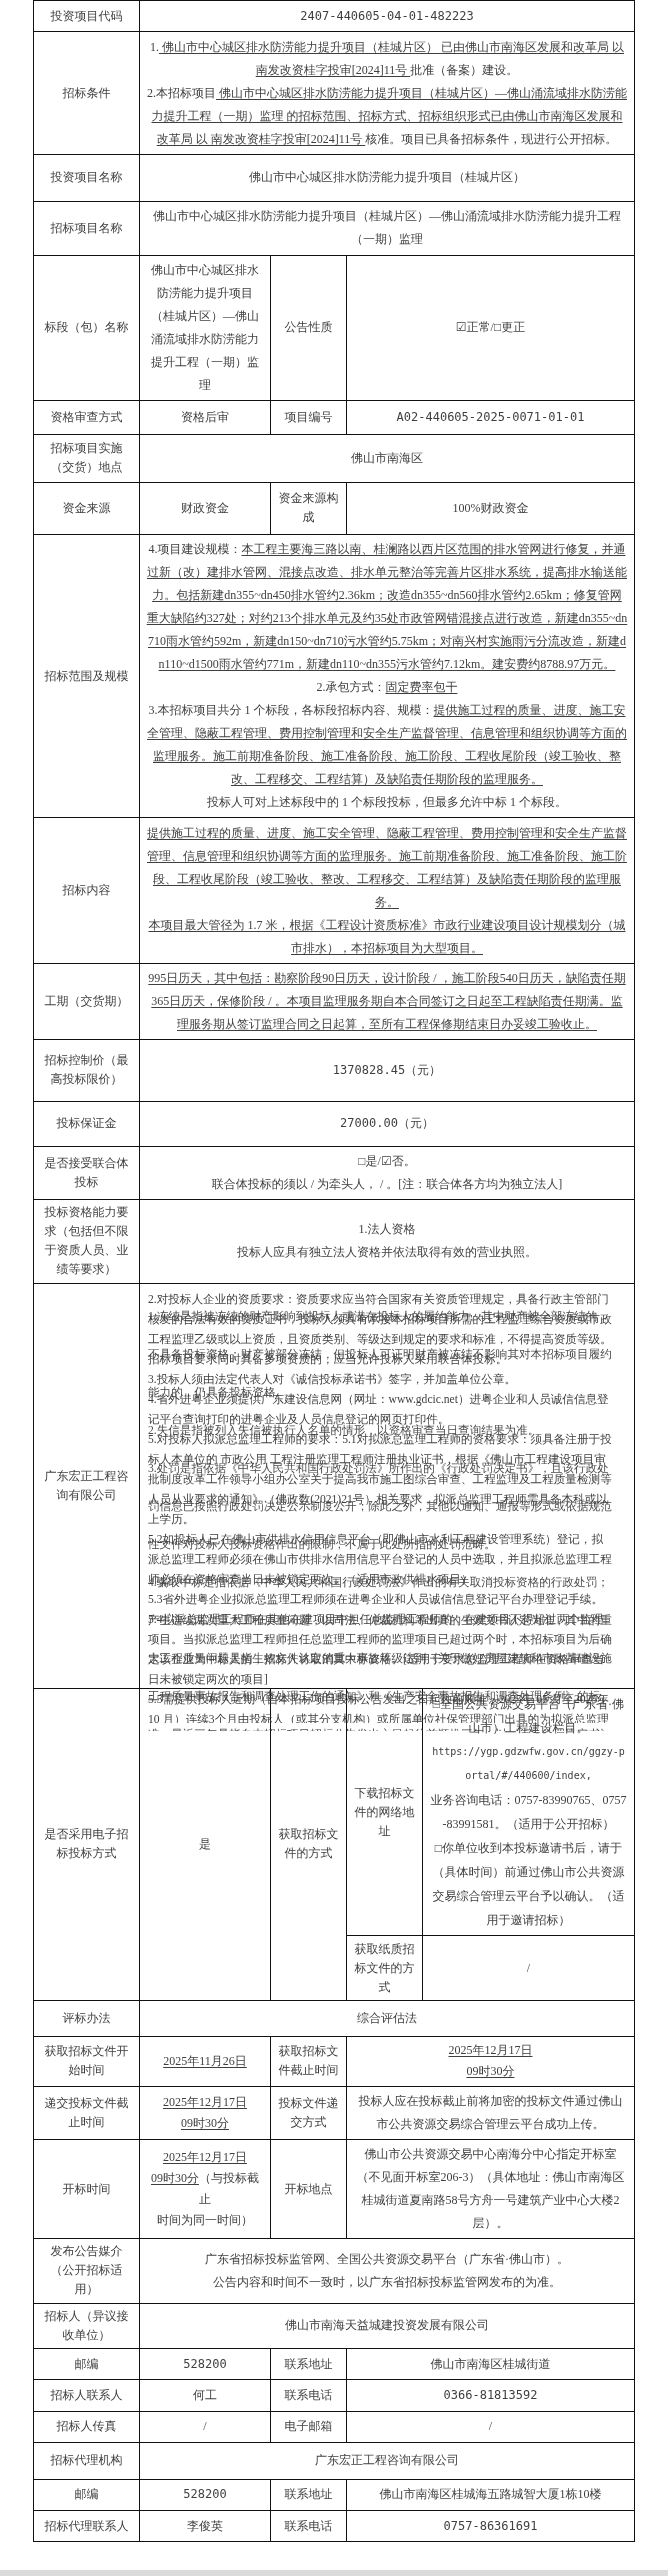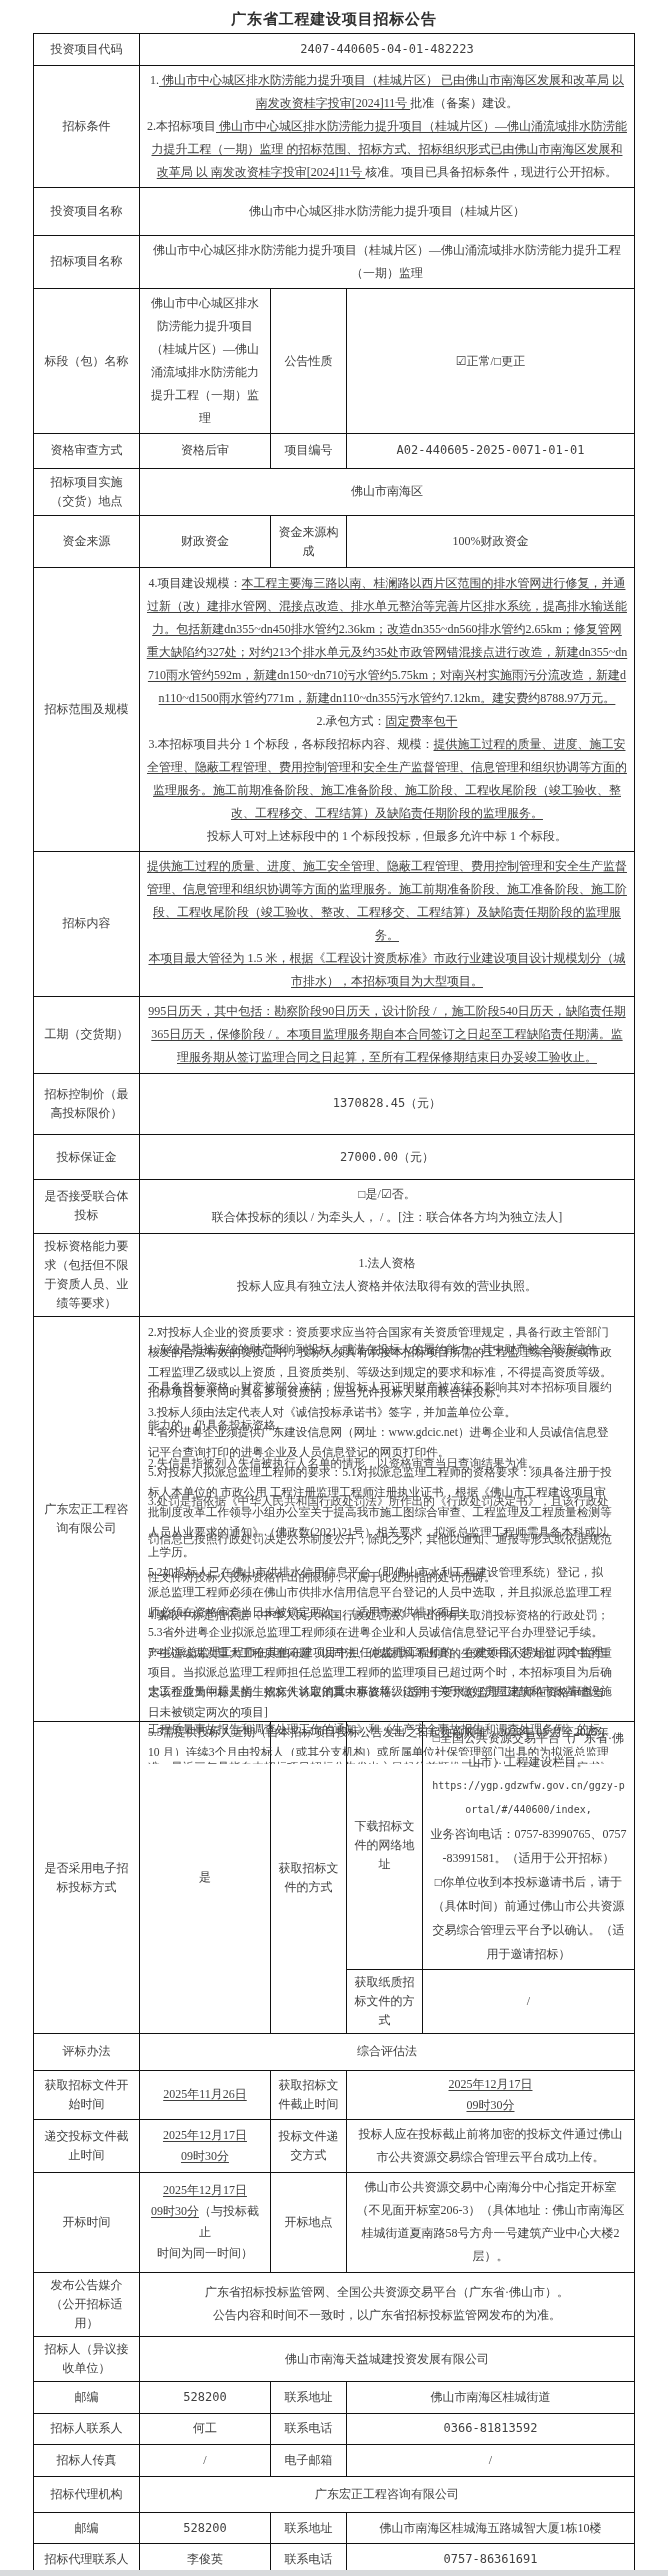--- a/index.html
+++ b/index.html
@@ -22,21 +22,20 @@
   .layer-b p{line-height:38px;font-size:11.6px;}
   tr.heavy td{border-top:1.6px solid #000;}
   .dl-cell p{line-height:24px;}
   .mono{font-family:"DejaVu Sans Mono","Liberation Mono",monospace;font-size:10px;letter-spacing:0;}
   .bottom-bar{position:absolute;left:0;right:0;bottom:0;height:6.4px;background:#d9dbdd;}
 </style>
 </head>
 <body>
 
 <div class="page">
-  <h1 class="doc-title">广东省工程建设项目招标公告</h1>
 
   <table class="doc">
     <colgroup>
         <col style="width:106px">
         <col style="width:131px">
         <col style="width:76px">
         <col style="width:76px">
         <col style="width:212px">
       </colgroup>
 
@@ -97,21 +96,21 @@
         <p><span>2.承包方式：</span><span class="u">固定费率包干</span></p>
         <p><span>3.本招标项目共分 1 个标段，各标段招标内容、规模：</span><span class="u">提供施工过程的质量、进度、施工安全管理、隐蔽工程管理、费用控制管理和安全生产监督管理、信息管理和组织协调等方面的监理服务。施工前期准备阶段、施工准备阶段、施工阶段、工程收尾阶段（竣工验收、整改、工程移交、工程结算）及缺陷责任期阶段的监理服务。</span></p>
         <p>投标人可对上述标段中的 1 个标段投标，但最多允许中标 1 个标段。</p>
       </td>
     </tr>
 
     <tr>
       <td class="lbl">招标内容</td>
       <td colspan="4" class="txt">
         <p class="u">提供施工过程的质量、进度、施工安全管理、隐蔽工程管理、费用控制管理和安全生产监督管理、信息管理和组织协调等方面的监理服务。施工前期准备阶段、施工准备阶段、施工阶段、工程收尾阶段（竣工验收、整改、工程移交、工程结算）及缺陷责任期阶段的监理服务。</p>
-        <p class="u">本项目最大管径为 1.5 米，根据《工程设计资质标准》市政行业建设项目设计规模划分（城市排水），本招标项目为大型项目。</p>
+        <p class="u">本项目最大管径为 1.7 米，根据《工程设计资质标准》市政行业建设项目设计规模划分（城市排水），本招标项目为大型项目。</p>
       </td>
     </tr>
 
     <tr>
       <td class="lbl">工期（交货期）</td>
       <td colspan="4" class="txt">
         <p class="u">995日历天，其中包括：勘察阶段90日历天，设计阶段 / ，施工阶段540日历天，缺陷责任期365日历天，保修阶段 / 。本项目监理服务期自本合同签订之日起至工程缺陷责任期满。监理服务期从签订监理合同之日起算，至所有工程保修期结束日办妥竣工验收止。</p>
       </td>
     </tr>
 

